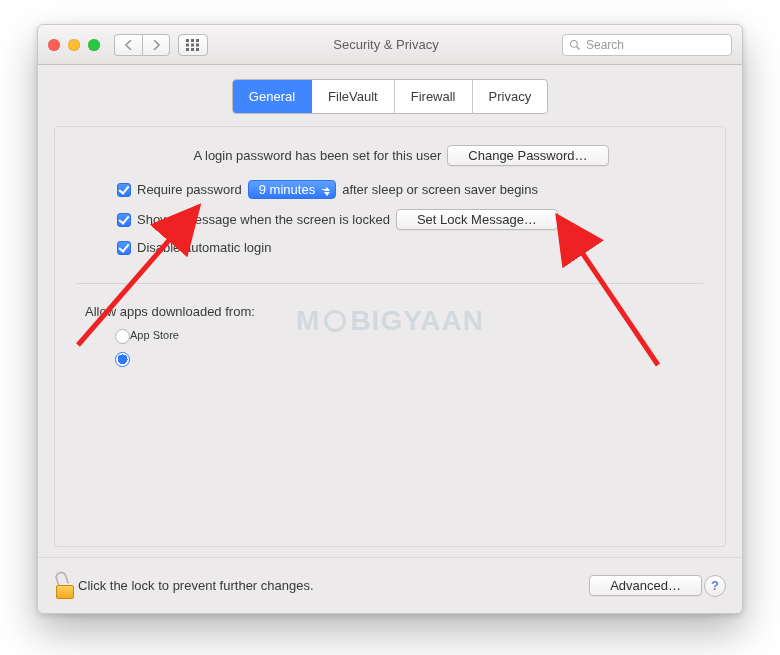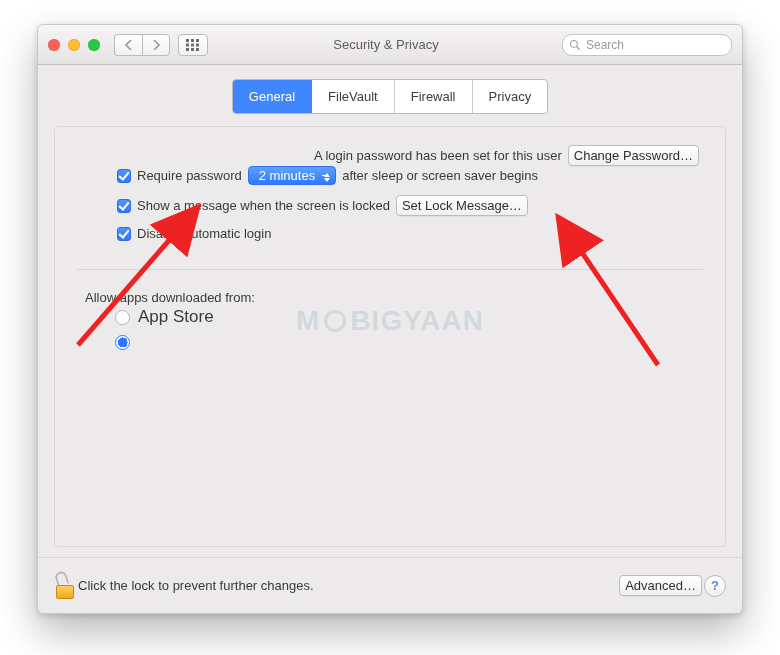--- a/index.html
+++ b/index.html
@@ -71,21 +71,21 @@
     text-align: center;
     font-size: 13px;
     color: #5f5d5d;
     pointer-events: none;
   }
   .search-wrap {
     margin-left: auto;
     width: 170px; height: 22px;
     background: #fff;
     border: 1px solid #c4c2c2;
-    border-radius: 10px;
+    border-radius: 4px;
     display: flex; align-items: center;
     padding: 0 6px;
     color: #9a9a9a;
     font-size: 12px;
     gap: 5px;
   }
   .search-wrap svg { width: 12px; height: 12px; fill: #9a9a9a; }
 
   
   .tabs-row {
@@ -124,27 +124,27 @@
     position: relative;
   }
   .row {
     display: flex;
     align-items: center;
     flex-wrap: wrap;
     gap: 6px;
     margin-bottom: 10px;
     font-size: 13px;
   }
-  .row.first { justify-content: flex-end; margin-left: 22px; margin-bottom: 0; }
+  .row.first { justify-content: center; margin-left: 22px; margin-bottom: 14px; }
   .indent { margin-left: 36px; }
   .btn {
     background: linear-gradient(#ffffff,#f1efef);
     border: 1px solid #bdbaba;
     border-radius: 4px;
-    padding: 2px 5px;
+    padding: 2px 20px;
     font-size: 13px;
     color: #2f2f2f;
     cursor: default;
     box-shadow: 0 1px 0 rgba(0,0,0,0.04);
   }
   .select {
     background: linear-gradient(#5fa1ff,#2f78ff);
     color: #fff;
     border: 1px solid #2e72ef;
     border-radius: 4px;
@@ -188,28 +188,28 @@
     border-width: 0 2px 2px 0;
     transform: rotate(40deg);
   }
   .hr {
     border: none;
     border-top: 1px solid #d6d4d4;
     margin: 28px -4px 20px;
   }
   .section-label {
     font-size: 13px;
-    margin-bottom: 2px;
+    margin-bottom: 10px;
     margin-left: 4px;
   }
   .radio-row {
-    display: flex; align-items: center; gap: 8px;
+    display: flex; 
     margin-left: 34px;
     margin-bottom: 8px;
-    font-size: 17px;
+    font-size: 11px;
   }
   .radio {
     width: 15px; height: 15px; border-radius: 50%;
     border: 1px solid #b4b2b2; background: #fff;
     position: relative; flex-shrink: 0;
   }
   .radio.selected {
     border-color: #2f78ff;
     background: radial-gradient(circle at center, #2f78ff 0 5px, #fff 5px);
   }
@@ -336,21 +336,21 @@
 
     <div class="row first">
       <span>A login password has been set for this user</span>
       <button class="btn">Change Password…</button>
     </div>
 
     <div class="row indent">
       <span class="chk"></span>
       <span>Require password</span>
       <span class="select">
-        <span>2 minutes</span>
+        <span>9 minutes</span>
         <span class="caret">
             <span class="up"></span>
             <span class="dn"></span>
           </span>
       </span>
       <span>after sleep or screen saver begins</span>
     </div>
 
     <div class="row indent">
       <span class="chk"></span>

